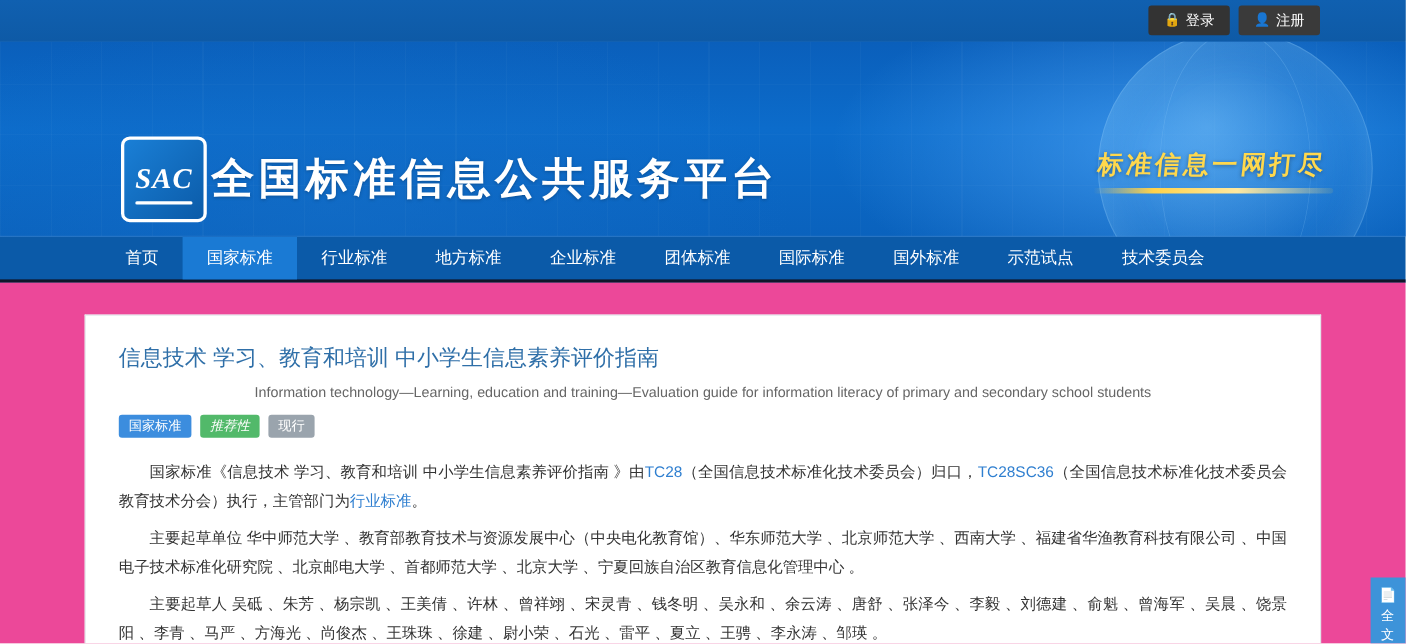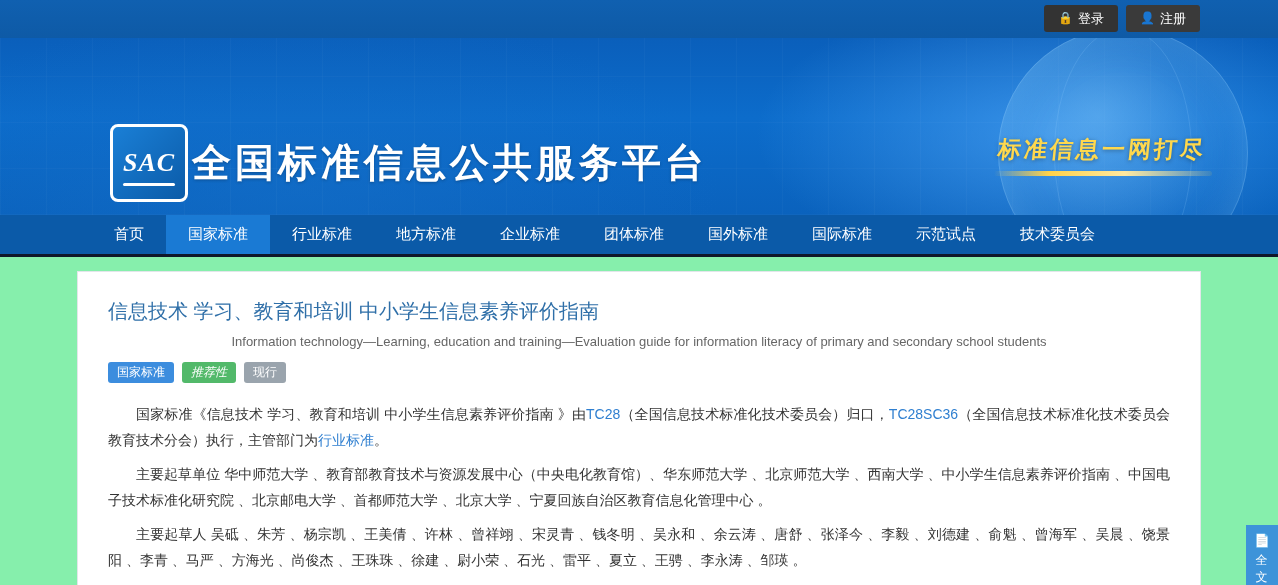--- a/index.html
+++ b/index.html
@@ -171,23 +171,23 @@
     color: #ffffff;
     font-size: 15px;
     cursor: pointer;
     white-space: nowrap;
   }
   .nav-item.active { background: #1a7ad4; }
 
   
   .content-wrap {
     position: relative;
-    background: #86efac;
+    background: #ec4899;
     height: calc(585px - 38px - 177px - 42px);
-    padding-top: 14px;
+    padding-top: 29px;
   }
   .card {
     position: relative;
     margin: 0 auto;
     width: 1124px;
     background: #ffffff;
     min-height: 320px;
     padding: 24px 30px 10px 30px;
     border: 1px solid #e2e6ea;
     border-bottom: none;
@@ -292,39 +292,39 @@
     <div class="slogan-underline"></div>
   </div>
 
   <div class="nav">
     <div class="nav-item">首页</div>
     <div class="nav-item active">国家标准</div>
     <div class="nav-item">行业标准</div>
     <div class="nav-item">地方标准</div>
     <div class="nav-item">企业标准</div>
     <div class="nav-item">团体标准</div>
+    <div class="nav-item">国际标准</div>
     <div class="nav-item">国外标准</div>
-    <div class="nav-item">国际标准</div>
     <div class="nav-item">示范试点</div>
     <div class="nav-item">技术委员会</div>
   </div>
 
   <div class="content-wrap">
     <div class="card">
       <h1 class="std-title">信息技术 学习、教育和培训 中小学生信息素养评价指南</h1>
       <div class="std-subtitle">Information technology—Learning, education and training—Evaluation guide for information literacy of primary and secondary school students</div>
       <div class="tags">
         <span class="tag blue">国家标准</span>
         <span class="tag green">推荐性</span>
         <span class="tag grey">现行</span>
       </div>
 
       <p class="para"><span>国家标准《信息技术 学习、教育和培训 中小学生信息素养评价指南 》由</span><span class="lnk">TC28</span><span>（全国信息技术标准化技术委员会）归口，</span><span class="lnk">TC28SC36</span><span>（全国信息技术标准化技术委员会教育技术分会）执行，主管部门为</span><span class="lnk">行业标准</span><span>。</span></p>
 
-      <p class="para">主要起草单位 华中师范大学 、教育部教育技术与资源发展中心（中央电化教育馆）、华东师范大学 、北京师范大学 、西南大学 、中小学生信息素养评价指南 、中国电子技术标准化研究院 、北京邮电大学 、首都师范大学 、北京大学 、宁夏回族自治区教育信息化管理中心 。</p>
+      <p class="para">主要起草单位 华中师范大学 、教育部教育技术与资源发展中心（中央电化教育馆）、华东师范大学 、北京师范大学 、西南大学 、福建省华渔教育科技有限公司 、中国电子技术标准化研究院 、北京邮电大学 、首都师范大学 、北京大学 、宁夏回族自治区教育信息化管理中心 。</p>
 
       <p class="para">主要起草人 吴砥 、朱芳 、杨宗凯 、王美倩 、许林 、曾祥翊 、宋灵青 、钱冬明 、吴永和 、余云涛 、唐舒 、张泽今 、李毅 、刘德建 、俞魁 、曾海军 、吴晨 、饶景阳 、李青 、马严 、方海光 、尚俊杰 、王珠珠 、徐建 、尉小荣 、石光 、雷平 、夏立 、王骋 、李永涛 、邹瑛 。</p>
     </div>
 
     <div class="sidebar">
       <div class="side-btn">
         <span class="ico">📄</span>
         <span class="vtxt">全</span>
         <span class="vtxt">文</span>
       </div>

